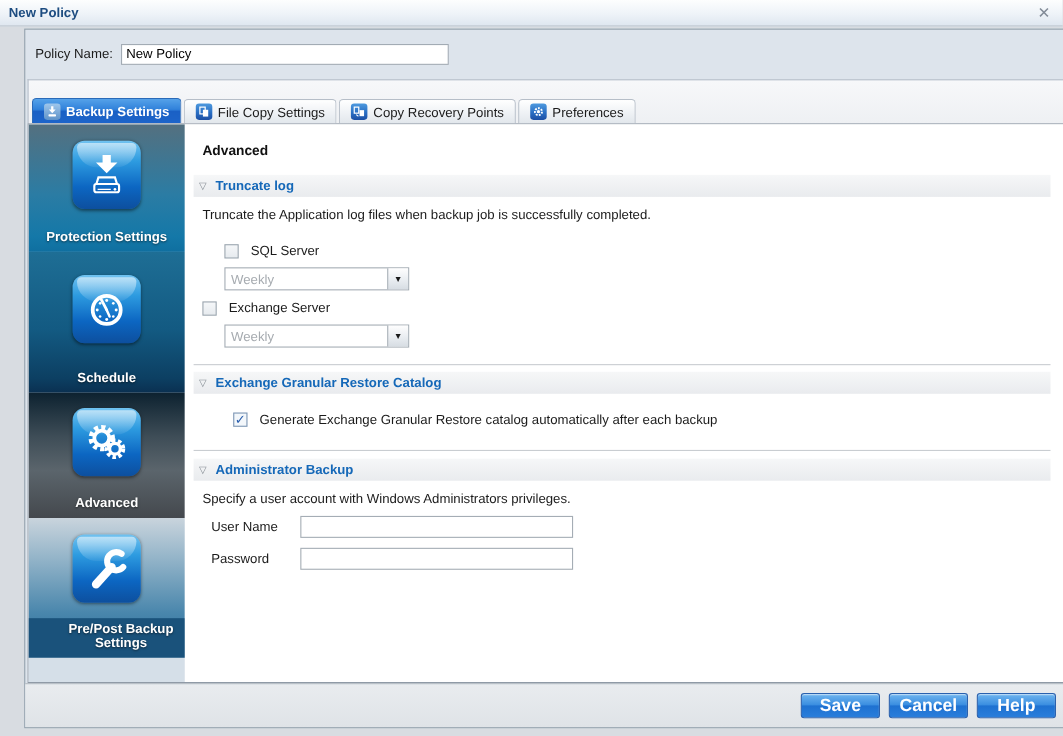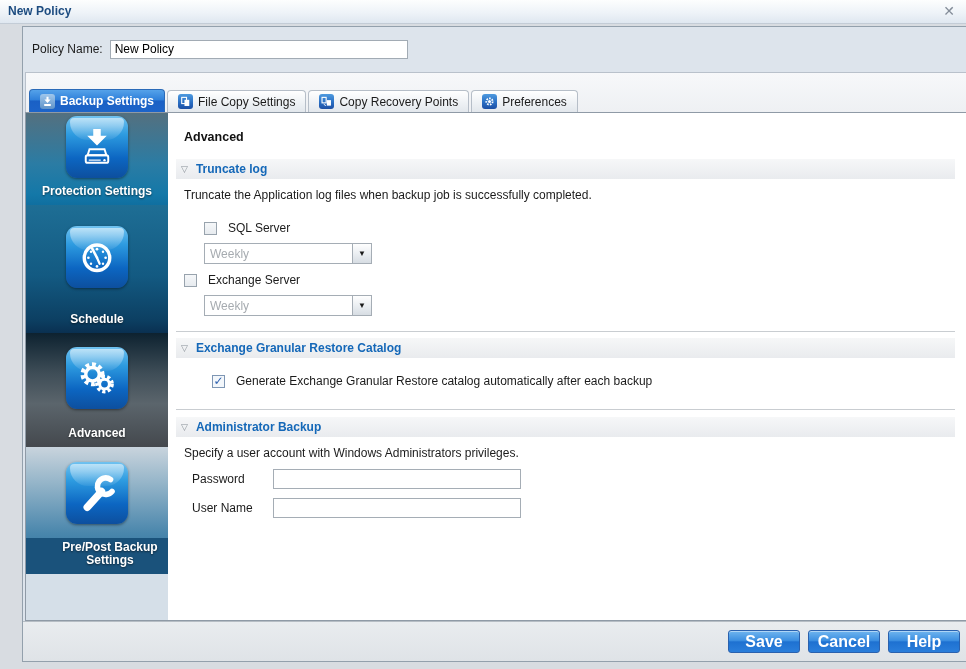--- a/index.html
+++ b/index.html
@@ -49,21 +49,21 @@
     background:#d5dfe8; }
   .tile { display:flex; flex-direction:column; align-items:center; cursor:pointer; }
   .tile .iconwrap { flex:1; display:flex; align-items:center; justify-content:center; width:100%; }
   .tile .bigicon { width:62px; height:62px; border-radius:11px; position:relative;
     background:linear-gradient(180deg,#70c2f0 0%,#2d9be0 30%,#0c66c2 68%,#0d4f9e 100%);
     box-shadow:0 1px 3px rgba(0,0,0,.45); display:flex; align-items:center; justify-content:center; }
   .tile .bigicon::after { content:""; position:absolute; left:4px; right:4px; top:2px; height:22px;
     border-radius:9px 9px 40px 40px; background:linear-gradient(180deg,rgba(255,255,255,.55),rgba(255,255,255,.06)); }
   .tile .tlabel { width:100%; text-align:center; color:#fff; font-weight:bold;
     padding:4px 2px 7px; text-shadow:0 1px 2px rgba(0,0,0,.55); line-height:13px; }
-  .tile1 { height:92px; background:linear-gradient(180deg,#54707f 0%,#2b7ca4 55%,#1478a8 88%,#0f6fa0 100%); }
+  .tile1 { height:116px; background:linear-gradient(180deg,#54707f 0%,#2b7ca4 55%,#1478a8 88%,#0f6fa0 100%); }
   .tile2 { height:128px; background:linear-gradient(180deg,#1e6e95 0%,#135a82 55%,#0c3f62 90%,#0a3051 100%); }
   .tile3 { height:114px; background:linear-gradient(180deg,#0d2230 0%,#3e4d57 35%,#5b656c 62%,#44484d 100%); }
   .tile4 { height:127px; background:linear-gradient(180deg,#c9d4dd 0%,#95b5c9 28%,#4986ac 68%,#266a95 100%); }
   .tile4 .tlabel { background:#1a527b; padding-top:3px;padding-left:28px; }
   .sidebar .filler { flex:1; background:#d5dfe8; }
 
   
   .content { flex:1; background:#fff; padding:0 0 0 0; position:relative; overflow:hidden; }
   .heading { font-weight:bold; font-size:12.5px; margin:17px 0 0 16px; color:#111; }
 
@@ -281,26 +281,26 @@
 
       <div class="sep s2"></div>
 
       <div class="secbar m3">
         <span class="tri">▽</span>
         <span class="sectitle">Administrator Backup</span>
       </div>
       <div class="desc">Specify a user account with Windows Administrators privileges.</div>
 
       <div class="formrow">
+        <label>User Name</label>
+        <input type="text" value="" style="">
+      </div>
+      <div class="formrow">
         <label>Password</label>
         <input type="password" value="" style="">
-      </div>
-      <div class="formrow">
-        <label>User Name</label>
-        <input type="text" value="" style="">
       </div>
     </div>
   </div>
 
   <div class="footer">
     <button class="btn-blue">Save</button>
     <button class="btn-blue">Cancel</button>
     <button class="btn-blue">Help</button>
   </div>
 </div>

